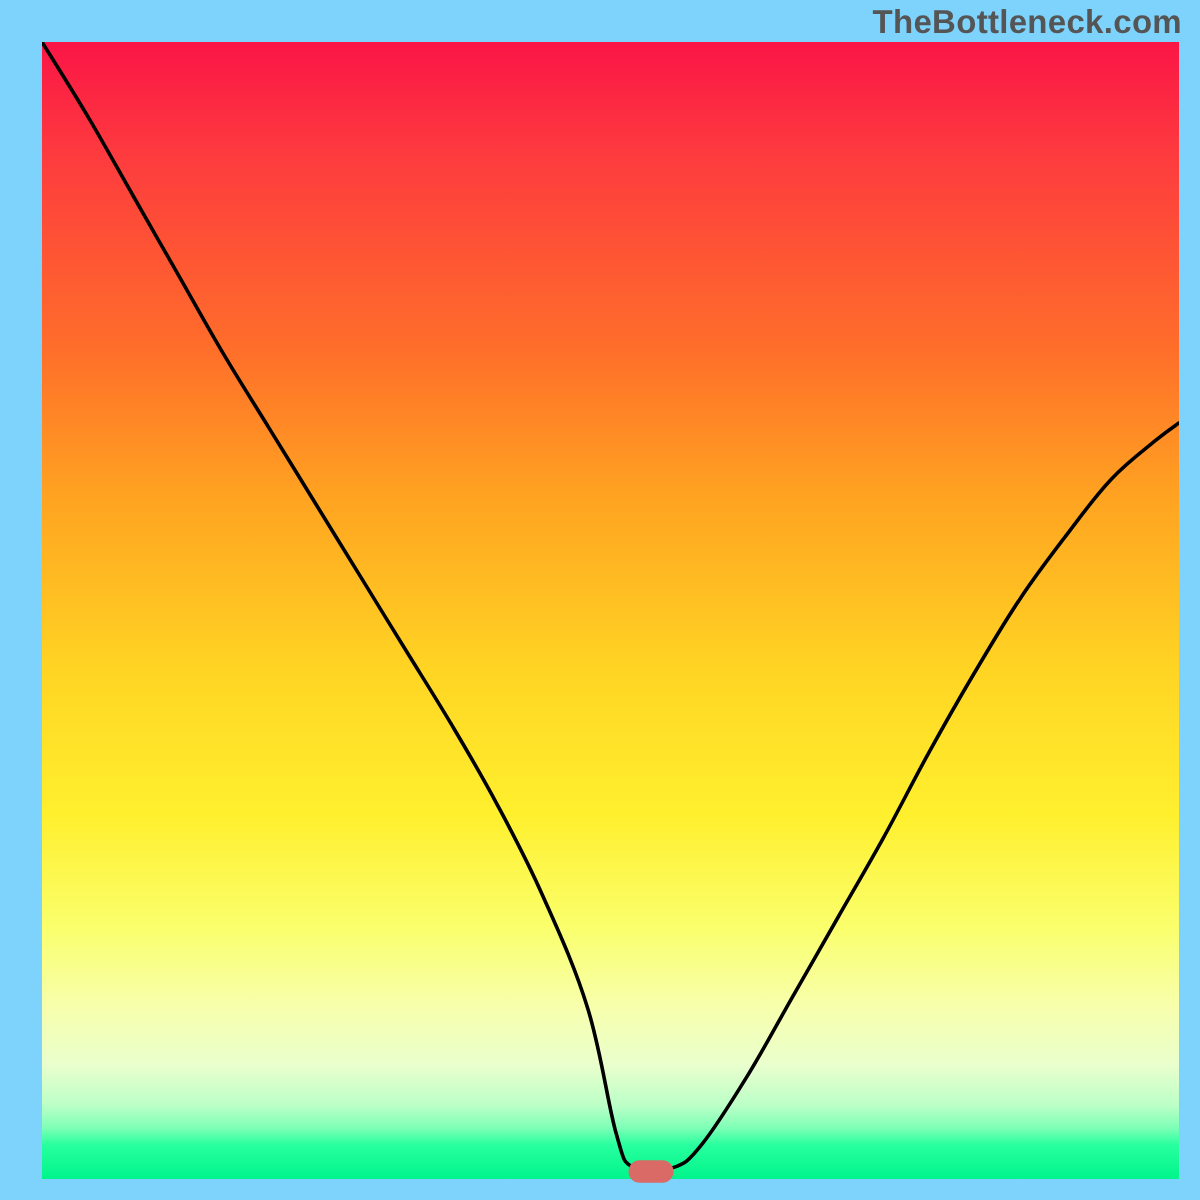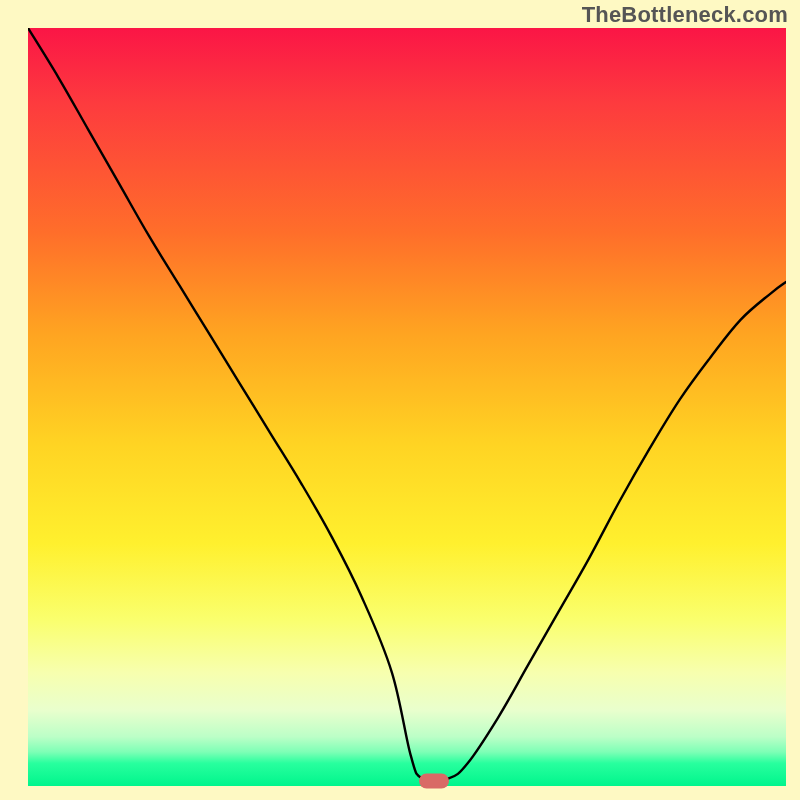--- a/index.html
+++ b/index.html
@@ -8,21 +8,21 @@
     width: 800px;
     height: 800px;
     background: #000;
     overflow: hidden;
     font-family: Arial, Helvetica, sans-serif;
   }
   .container {
     position: relative;
     width: 800px;
     height: 800px;
-    background: #fef9c3;
+    background: #7dd3fc;
   }
   .watermark {
     position: absolute;
     top: 2px;
     right: 12px;
     color: #555;
     font-size: 22px;
     font-weight: 600;
     letter-spacing: 0.2px;
     user-select: none;

